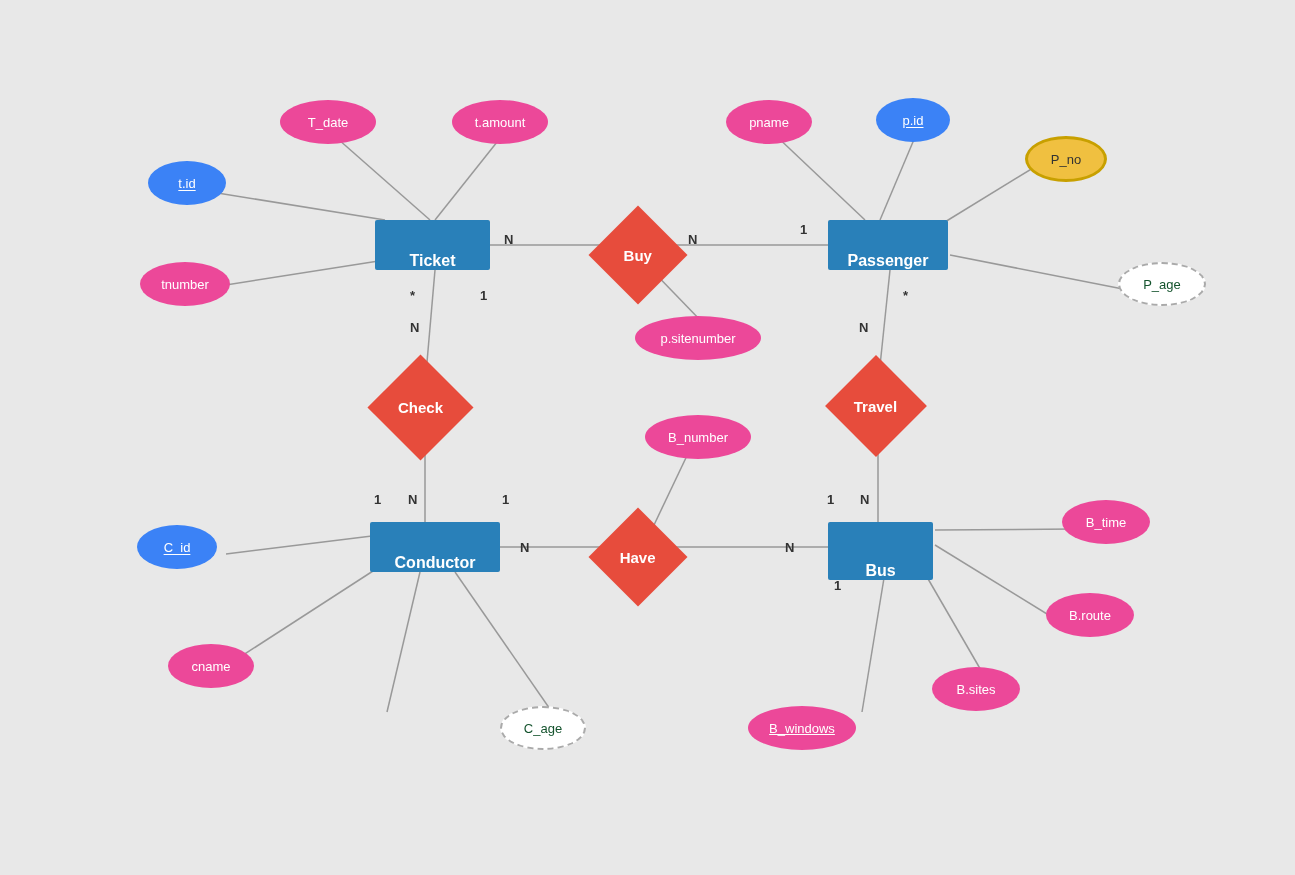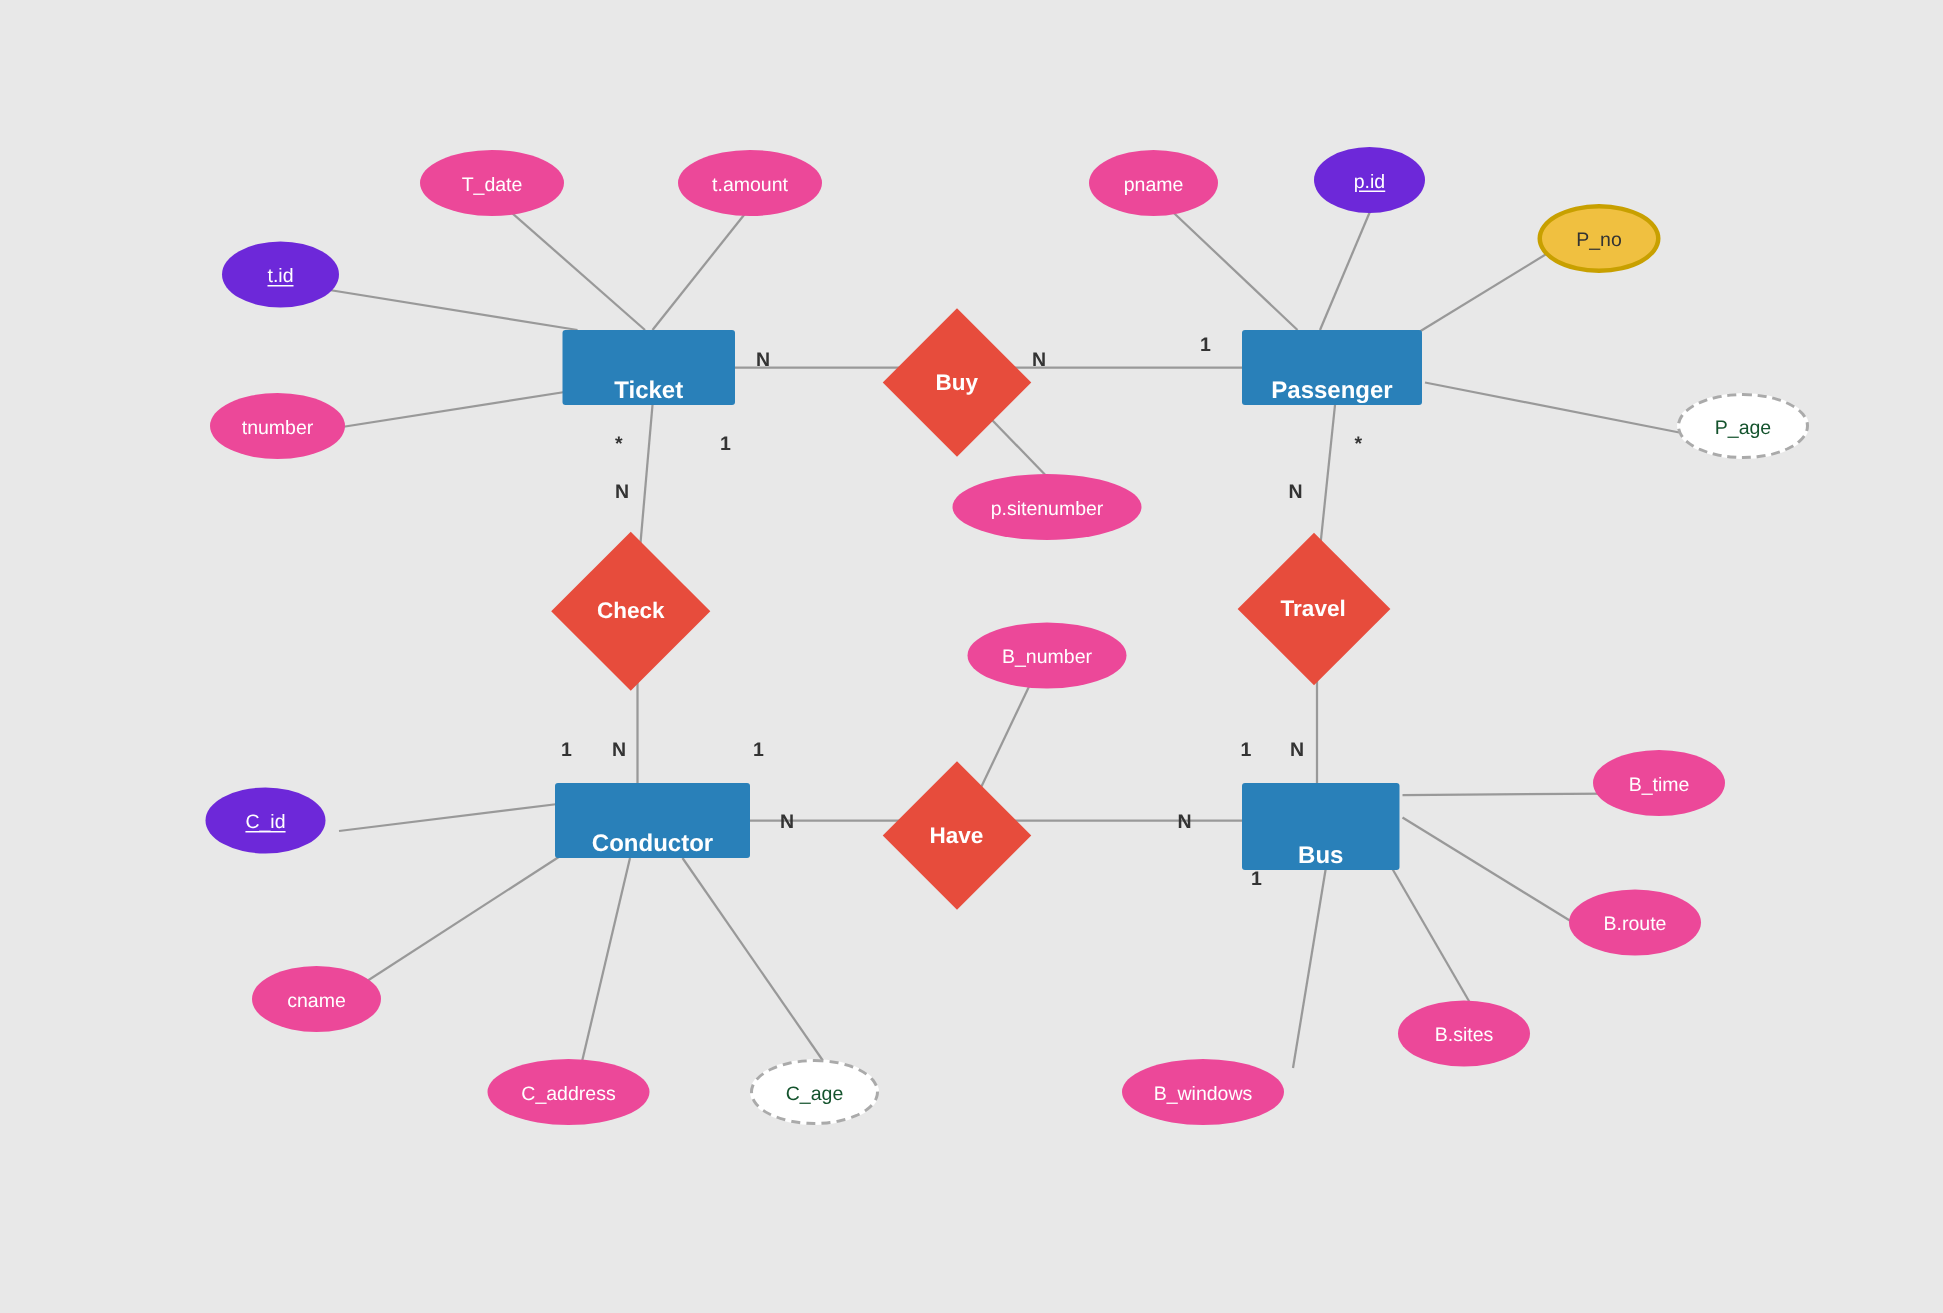--- a/index.html
+++ b/index.html
@@ -54,21 +54,21 @@
       color: white;
       font-size: 13px;
       font-weight: 500;
       display: flex;
       align-items: center;
       justify-content: center;
       border-radius: 50%;
       text-align: center;
     }
     .attribute.primary {
-      background: #6d28d9;
+      background: #3b82f6;
       text-decoration: underline;
       text-underline-offset: 2px;
     }
     .attribute.derived {
       background: white;
       border: 2px dashed #aaa;
       color: #14532d;
     }
     .attribute.multivalued {
       background: #f0c040;
@@ -186,36 +186,33 @@
   </div>
   <div class="attribute" style="left:635px; top:316px; width:126px; height:44px;">
     <span>p.sitenumber</span>
   </div>
   <div class="attribute primary" style="left:137px; top:525px; width:80px; height:44px; text-decoration: underline; text-underline-offset: 2px;">
     <span>C_id</span>
   </div>
   <div class="attribute" style="left:168px; top:644px; width:86px; height:44px;">
     <span>cname</span>
   </div>
-  <div class="attribute" style="left:325px; top:706px; width:108px; height:44px;">
-    <span>C_address</span>
-  </div>
   <div class="attribute derived" style="left:500px; top:706px; width:86px; height:44px;">
     <span>C_age</span>
   </div>
   <div class="attribute" style="left:1062px; top:500px; width:88px; height:44px;">
     <span>B_time</span>
   </div>
   <div class="attribute" style="left:1046px; top:593px; width:88px; height:44px;text-align:right;">
     <span>B.route</span>
   </div>
   <div class="attribute" style="left:932px; top:667px; width:88px; height:44px;">
     <span>B.sites</span>
   </div>
-  <div class="attribute" style="left:748px; top:706px; width:108px; height:44px;">
+  <div class="attribute" style="left:748px; top:706px; width:108px; height:44px;text-decoration:underline;">
     <span>B_windows</span>
   </div>
 
   <span class="cardinality" style="left:504px; top:232px;">N</span>
   <span class="cardinality" style="left:688px; top:232px;">N</span>
   <span class="cardinality" style="left:800px; top:222px;">1</span>
   <span class="cardinality" style="left:410px; top:288px;">*</span>
   <span class="cardinality" style="left:480px; top:288px;">1</span>
   <span class="cardinality" style="left:410px; top:320px;">N</span>
   <span class="cardinality" style="left:408px; top:492px;">N</span>

